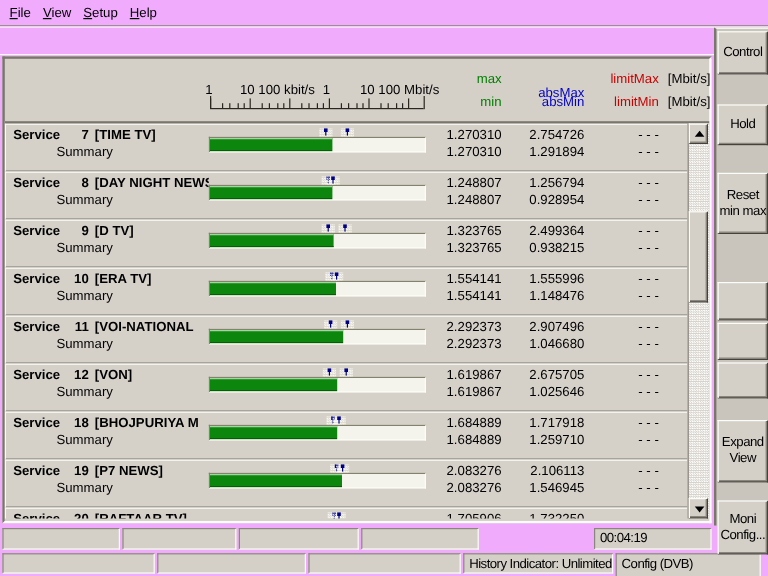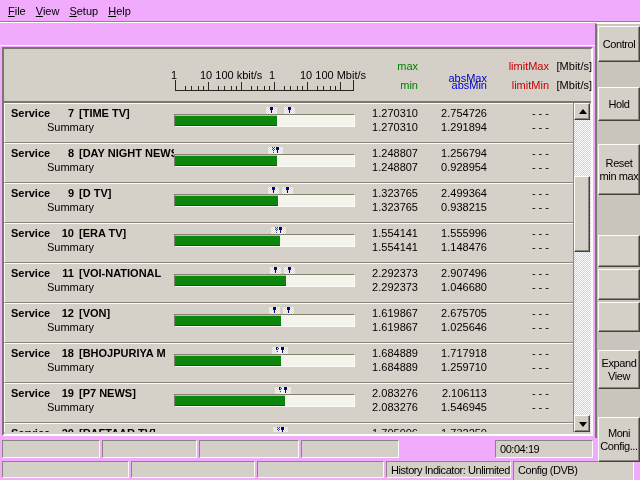--- a/index.html
+++ b/index.html
@@ -374,21 +374,21 @@
   </div>
 
   <div class="abs" id="rightcol"></div>
   <div class="skey" style="top:26px;height:36px;">Control</div>
   <div class="skey" style="top:87px;height:34px;">Hold</div>
   <div class="skey" style="top:144px;height:51px;">Reset
 min max</div>
   <div class="skey" style="top:235px;height:32px;"></div>
   <div class="skey" style="top:269px;height:31px;"></div>
   <div class="skey" style="top:302px;height:30px;"></div>
-  <div class="skey" style="top:350px;height:39px;">Expand
+  <div class="skey" style="top:350px;height:52px;">Expand
 View</div>
   <div class="skey" style="top:417px;height:45px;">Moni
 Config...</div>
 
   <div class="abs" id="statusbar1" style="left:0;top:438px;width:595px;height:22px;">
       <div class="spanel" style="left: 2px; top: 2px; width: 98px; height: 18px;"></div>
       <div class="spanel" style="left: 102px; top: 2px; width: 95px; height: 18px;"></div>
       <div class="spanel" style="left: 199px; top: 2px; width: 100px; height: 18px;"></div>
       <div class="spanel" style="left: 301px; top: 2px; width: 98px; height: 18px;"></div>
       <div class="spanel" style="left: 495px; top: 2px; width: 98px; height: 18px;">00:04:19</div>

